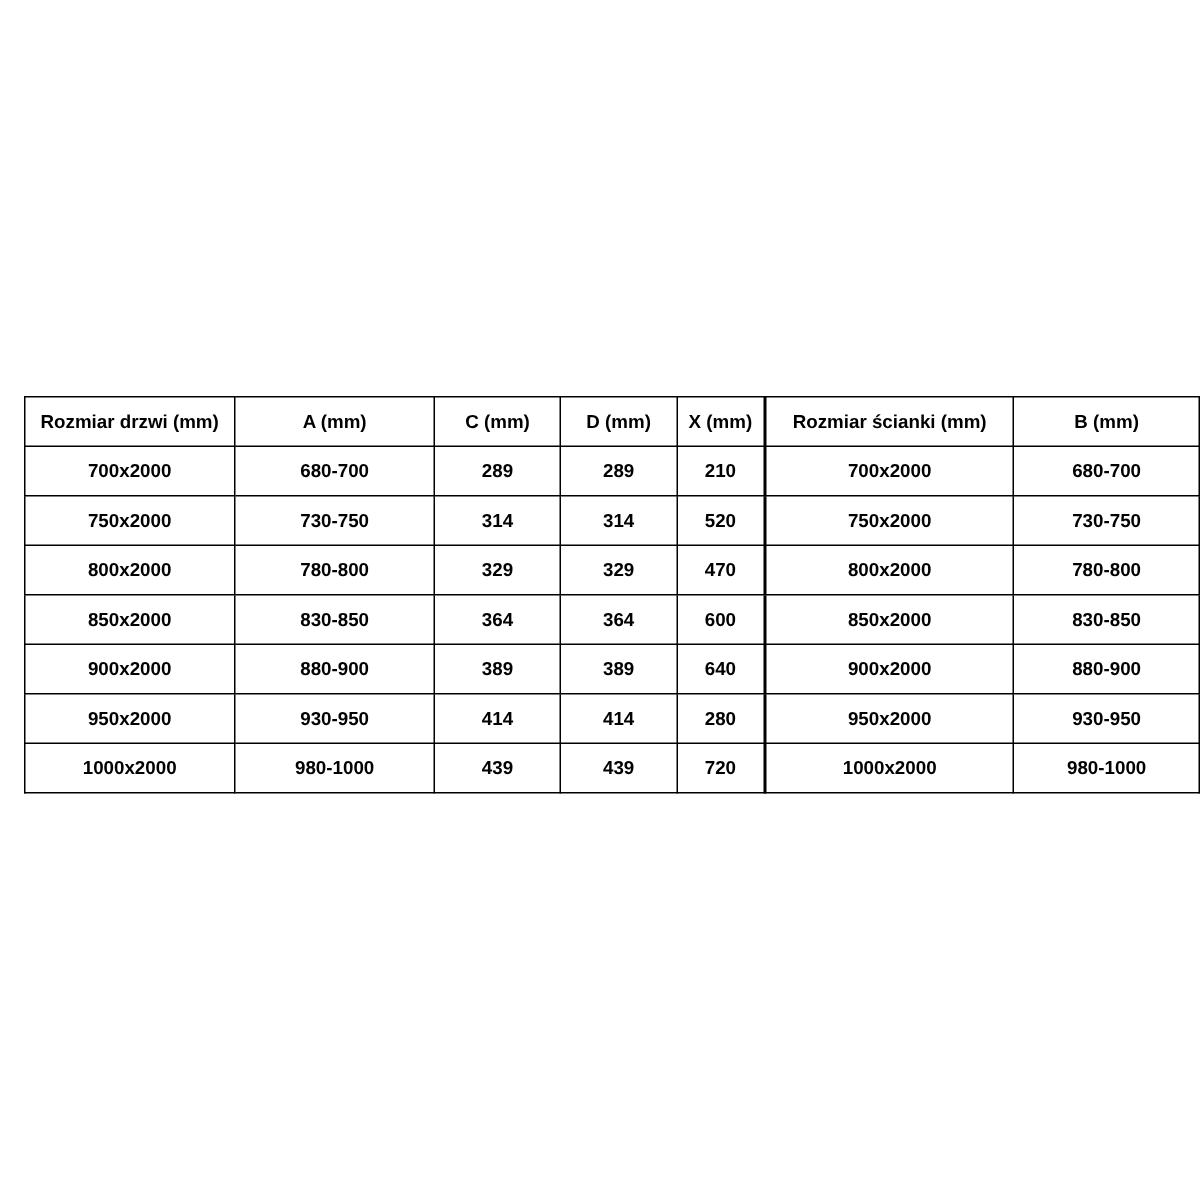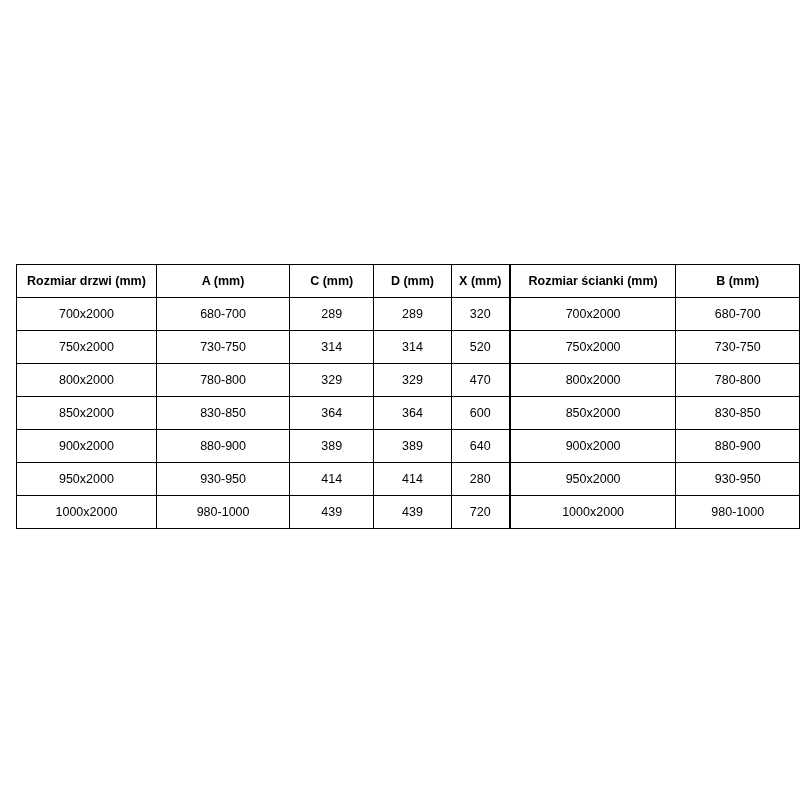--- a/index.html
+++ b/index.html
@@ -60,21 +60,21 @@
   .table-left col.c0 { width: 140px; }
   .table-left col.c1 { width: 134px; }
   .table-left col.c2 { width: 84px; }
   .table-left col.c3 { width: 78px; }
   .table-left col.c4 { width: 58px; }
   
   .table-right col.c0 { width: 166px; }
   .table-right col.c1 { width: 124px; }
 
   thead td { font-weight: bold; }
-  tbody td { font-weight: normal; }
+  tbody td { font-weight: bold; }
 </style>
 </head>
 <body>
 
 <div class="sheet">
   <div class="tables-row">
 
     <div class="table-block table-left">
       <table>
         <colgroup>
@@ -92,21 +92,21 @@
             <td>D (mm)</td>
             <td>X (mm)</td>
           </tr>
         </thead>
         <tbody>
           <tr>
             <td>700x2000</td>
             <td>680-700</td>
             <td>289</td>
             <td>289</td>
-            <td>320</td>
+            <td>210</td>
           </tr>
           <tr>
             <td>750x2000</td>
             <td>730-750</td>
             <td>314</td>
             <td>314</td>
             <td>520</td>
           </tr>
           <tr>
             <td>800x2000</td>

